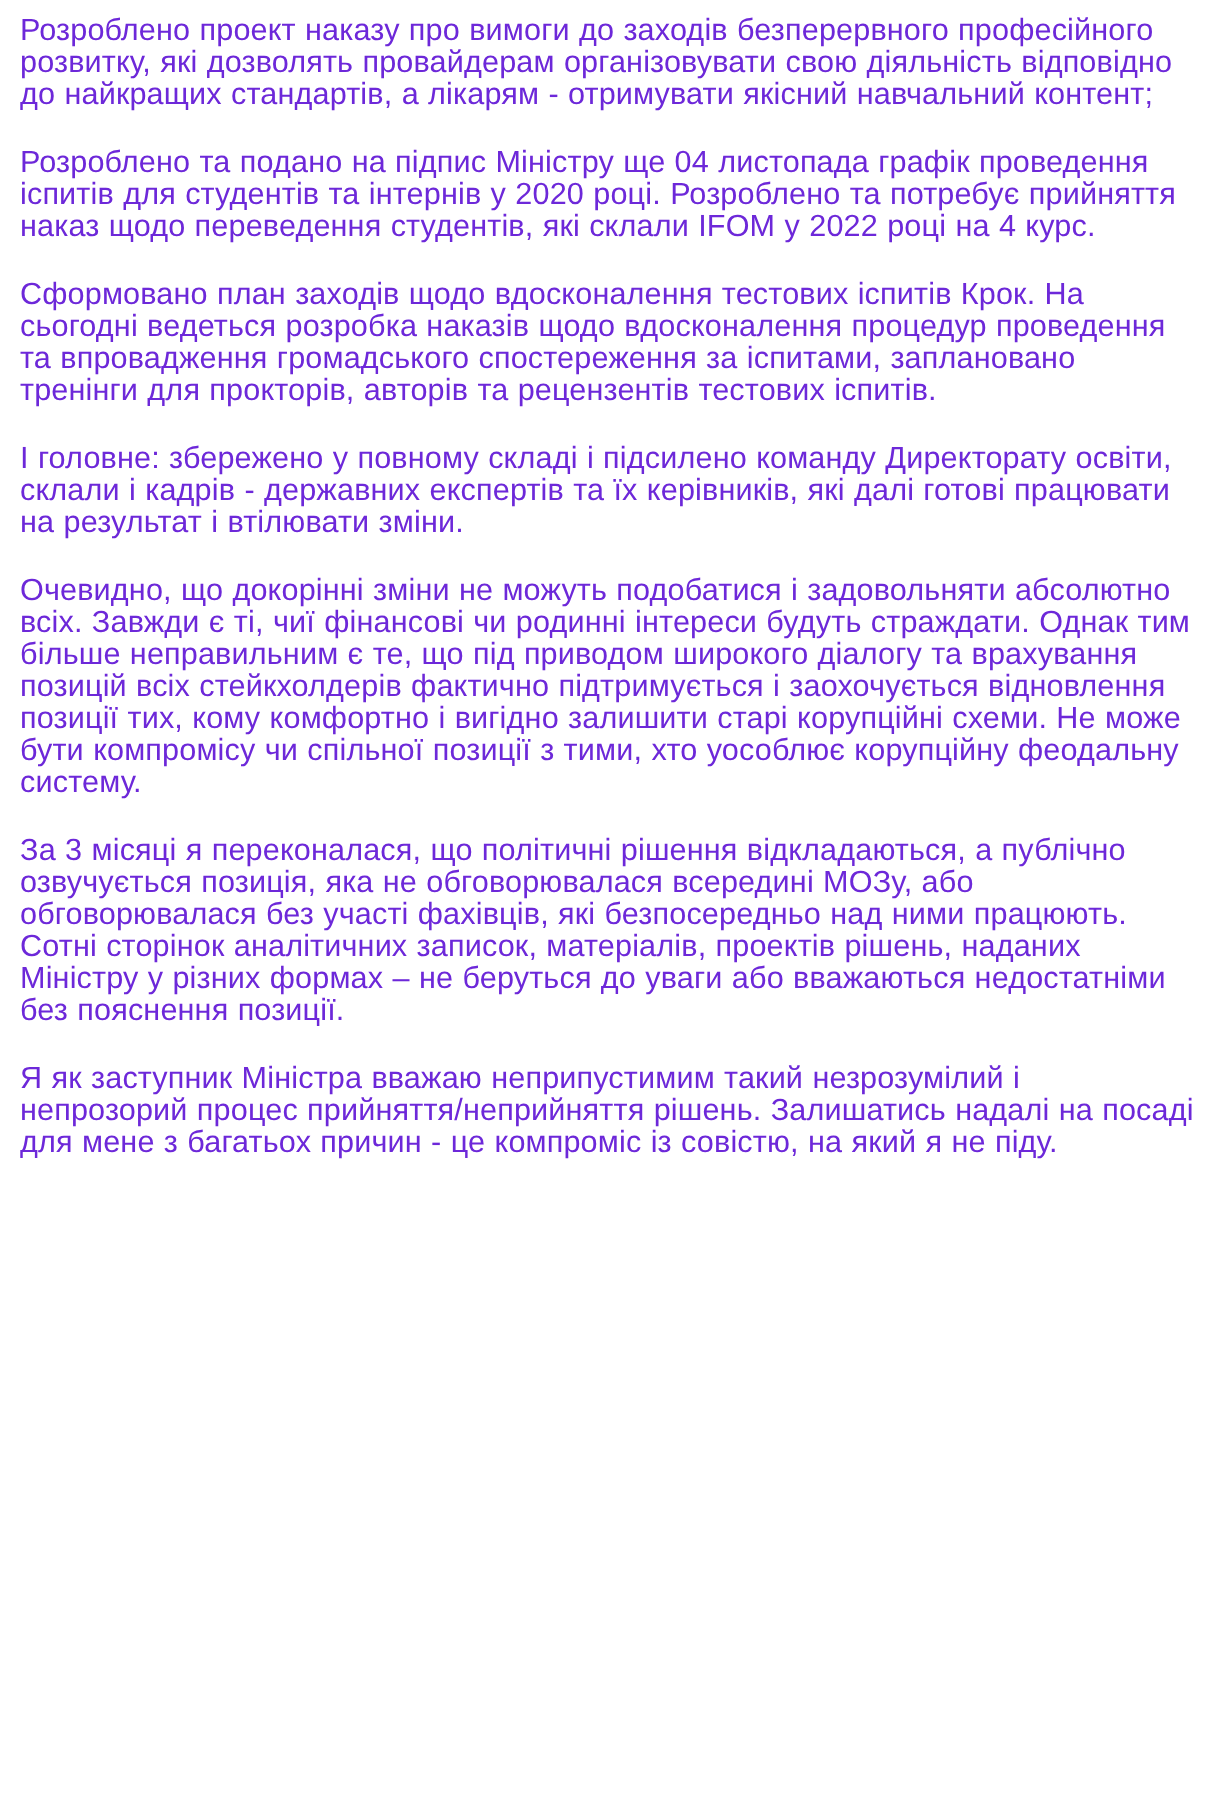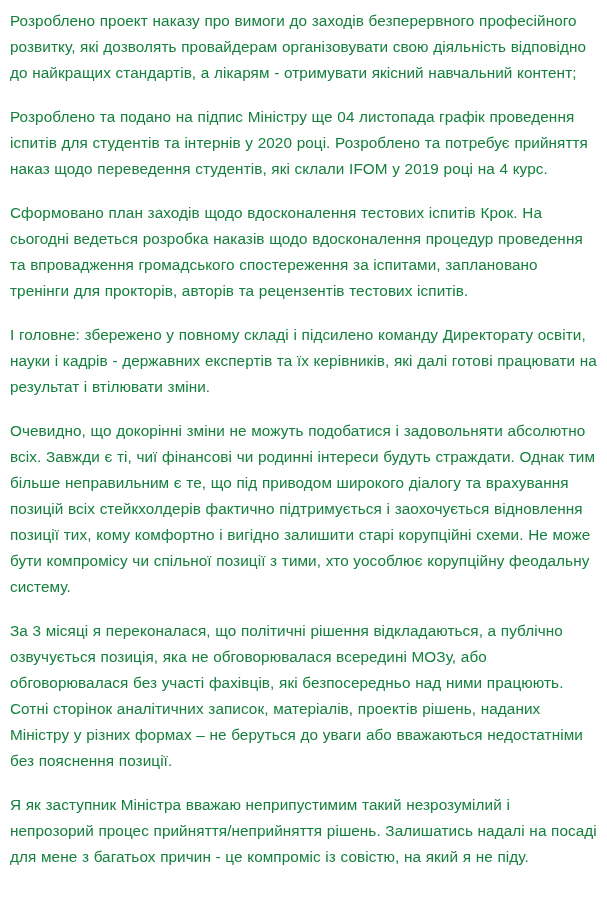--- a/index.html
+++ b/index.html
@@ -11,36 +11,36 @@
     width: 607px;
     min-height: 898px;
     font-family: "Liberation Sans", sans-serif;
   }
   #article {
     box-sizing: border-box;
     width: 607px;
     padding: 8px 10px 10px 10px;
   }
   .para {
-    color: #15803d;
+    color: #6d28d9;
     font-size: 15.3px;
-    line-height: 26px;
+    line-height: 16px;
     margin: 0 0 18px 0;
     text-align: left;
     letter-spacing: 0.005em;
     word-spacing: 0.02em;
   }
   .para:last-child {
     margin-bottom: 0;
   }
 </style>
 </head>
 <body>
 
 <div id="article">
   <p class="para">Розроблено проект наказу про вимоги до заходів безперервного професійного розвитку, які дозволять провайдерам організовувати свою діяльність відповідно до найкращих стандартів, а лікарям - отримувати якісний навчальний контент;</p>
-  <p class="para">Розроблено та подано на підпис Міністру ще 04 листопада графік проведення іспитів для студентів та інтернів у 2020 році. Розроблено та потребує прийняття наказ щодо переведення студентів, які склали IFOM у 2019 році на 4 курс.</p>
+  <p class="para">Розроблено та подано на підпис Міністру ще 04 листопада графік проведення іспитів для студентів та інтернів у 2020 році. Розроблено та потребує прийняття наказ щодо переведення студентів, які склали IFOM у 2022 році на 4 курс.</p>
   <p class="para">Сформовано план заходів щодо вдосконалення тестових іспитів Крок. На сьогодні ведеться розробка наказів щодо вдосконалення процедур проведення та впровадження громадського спостереження за іспитами, заплановано тренінги для прокторів, авторів та рецензентів тестових іспитів.</p>
-  <p class="para">І головне: збережено у повному складі і підсилено команду Директорату освіти, науки і кадрів - державних експертів та їх керівників, які далі готові працювати на результат і втілювати зміни.</p>
+  <p class="para">І головне: збережено у повному складі і підсилено команду Директорату освіти, склали і кадрів - державних експертів та їх керівників, які далі готові працювати на результат і втілювати зміни.</p>
   <p class="para">Очевидно, що докорінні зміни не можуть подобатися і задовольняти абсолютно всіх. Завжди є ті, чиї фінансові чи родинні інтереси будуть страждати. Однак тим більше неправильним є те, що під приводом широкого діалогу та врахування позицій всіх стейкхолдерів фактично підтримується і заохочується відновлення позиції тих, кому комфортно і вигідно залишити старі корупційні схеми. Не може бути компромісу чи спільної позиції з тими, хто уособлює корупційну феодальну систему.</p>
   <p class="para">За 3 місяці я переконалася, що політичні рішення відкладаються, а публічно озвучується позиція, яка не обговорювалася всередині МОЗу, або обговорювалася без участі фахівців, які безпосередньо над ними працюють. Сотні сторінок аналітичних записок, матеріалів, проектів рішень, наданих Міністру у різних формах – не беруться до уваги або вважаються недостатніми без пояснення позиції.</p>
   <p class="para">Я як заступник Міністра вважаю неприпустимим такий незрозумілий і непрозорий процес прийняття/неприйняття рішень. Залишатись надалі на посаді для мене з багатьох причин - це компроміс із совістю, на який я не піду.</p>
 </div>
 
 </body></html>

